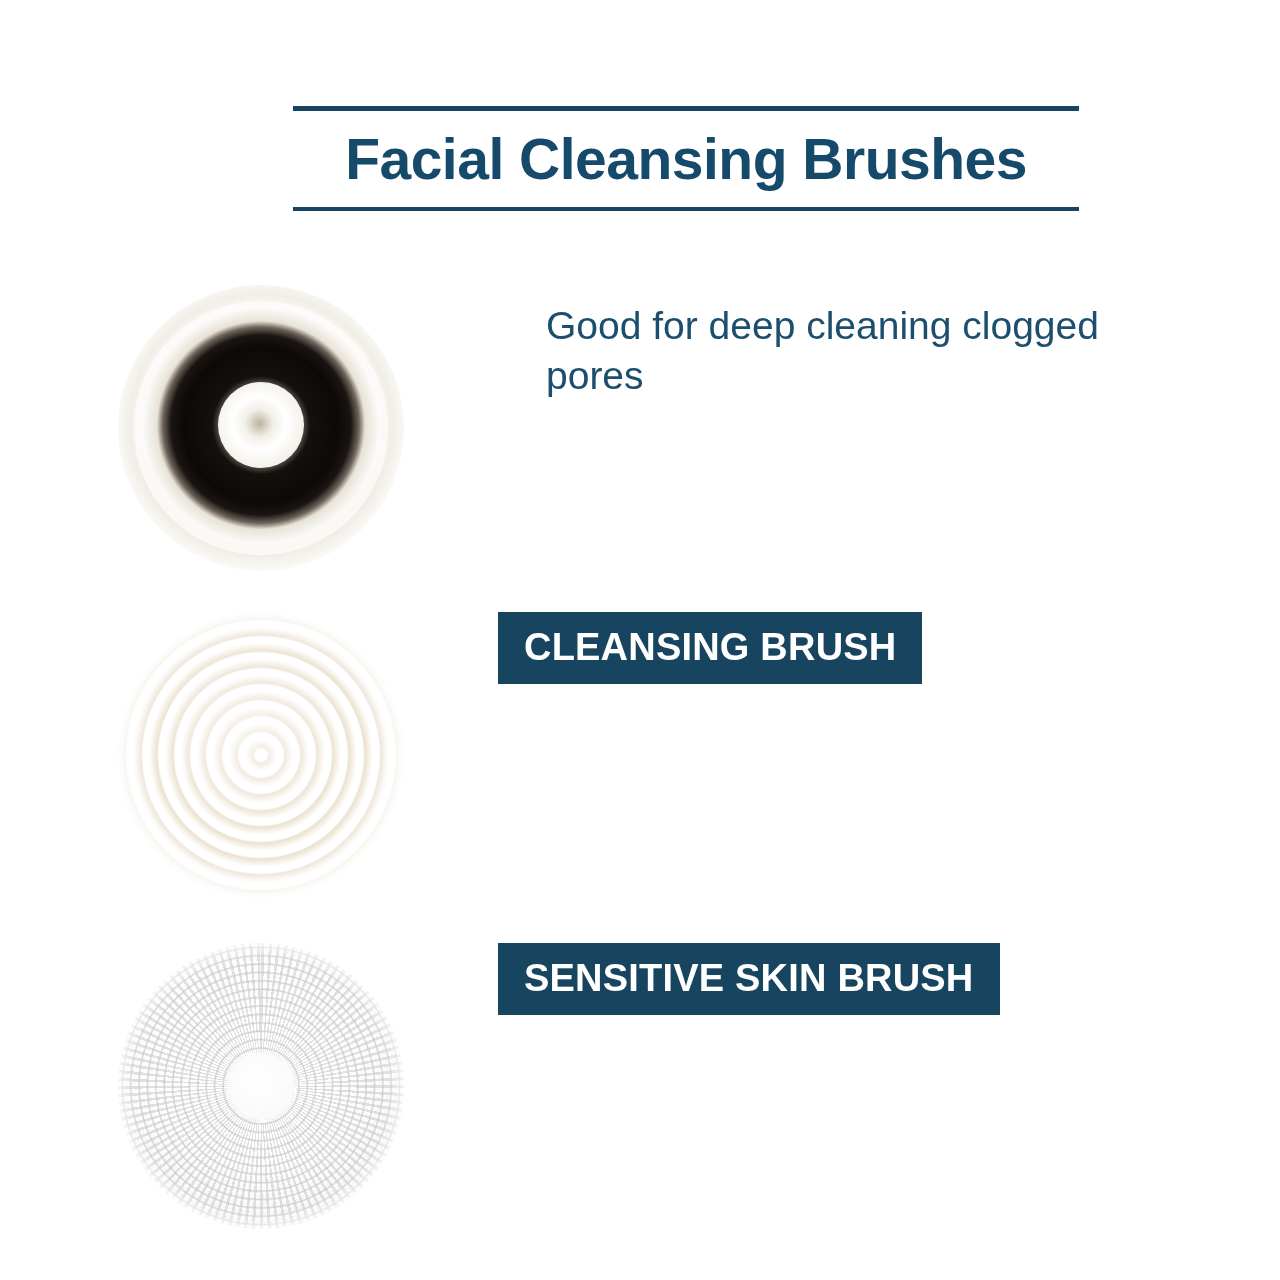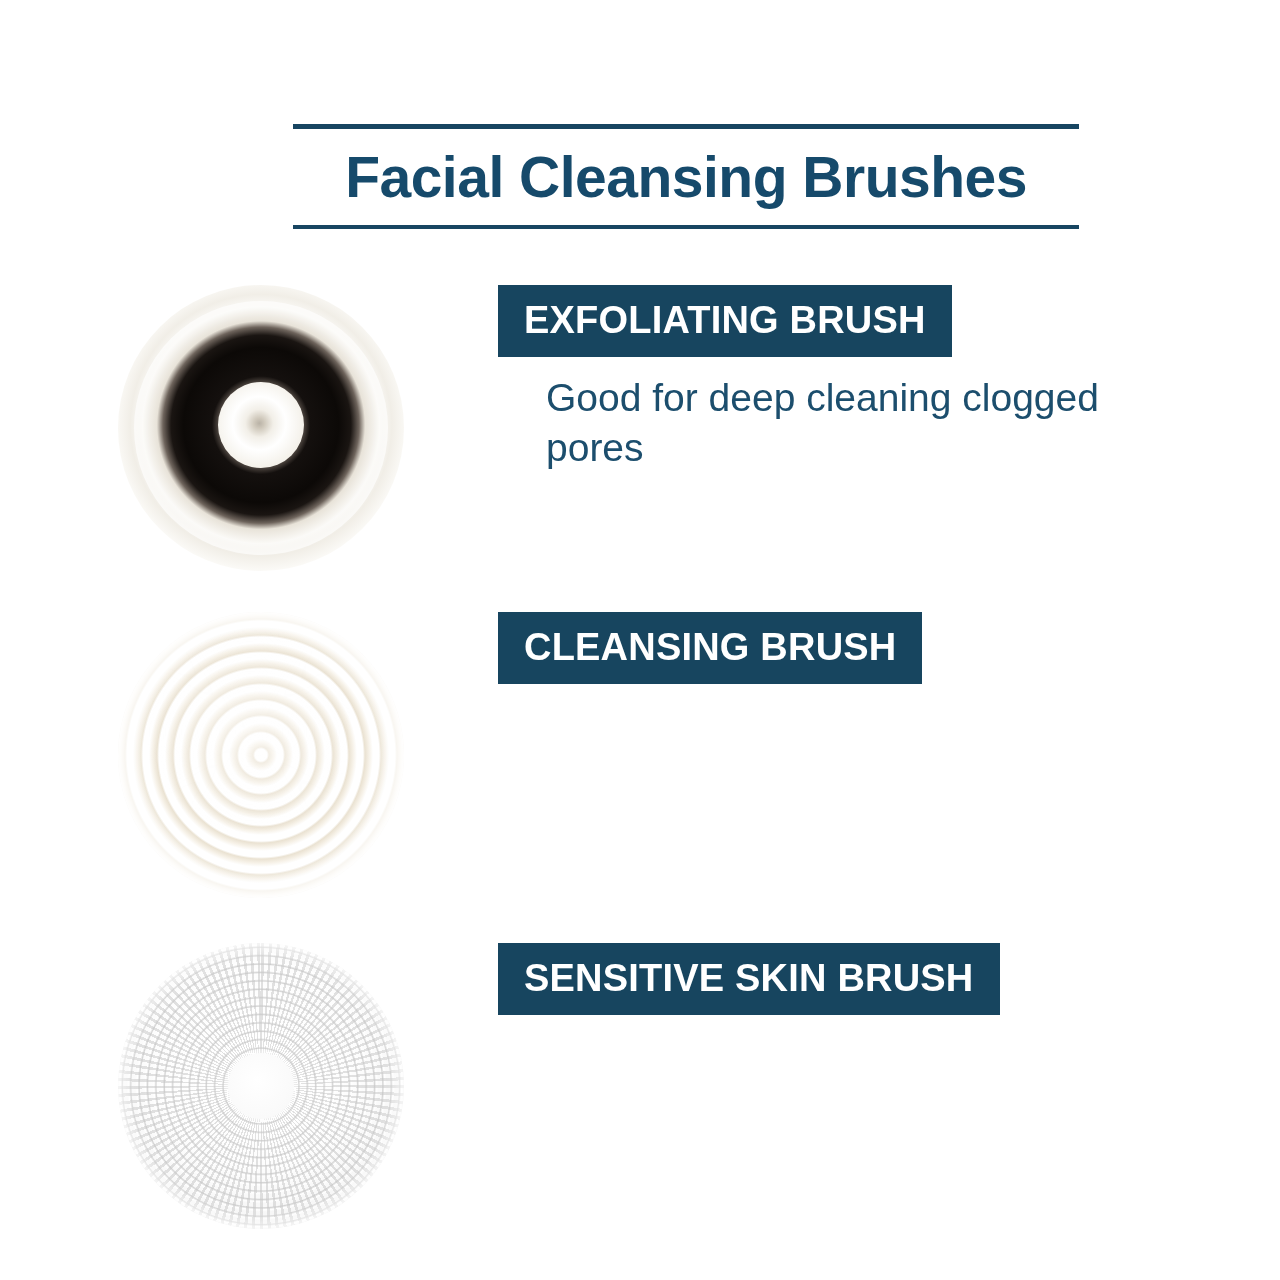--- a/index.html
+++ b/index.html
@@ -18,21 +18,21 @@
     position: relative;
     width: 1280px;
     height: 1280px;
     background: #ffffff;
   }
 
   
   .title-block {
     position: absolute;
     left: 293px;
-    top: 124px;
+    top: 106px;
     width: 786px;
   }
   .rule {
     width: 100%;
     height: 5px;
     background: #174561;
   }
   .rule-bottom {
     height: 4px;
   }
@@ -230,21 +230,20 @@
   </div>
 
   <div class="row row-1">
     <div class="brush-wrap">
       <div class="brush brush-exfoliating">
         <div class="fuzz-ring fuzz-a"></div>
         <div class="core"></div>
       </div>
     </div>
     <div class="text-col">
-      <div class="banner">EXFOLIATING BRUSH</div>
       <div class="desc">Good for deep cleaning clogged pores</div>
     </div>
   </div>
 
   <div class="row row-2">
     <div class="brush-wrap">
       <div class="brush brush-cleansing">
         <div class="soft"></div>
         <div class="soft2"></div>
       </div>

